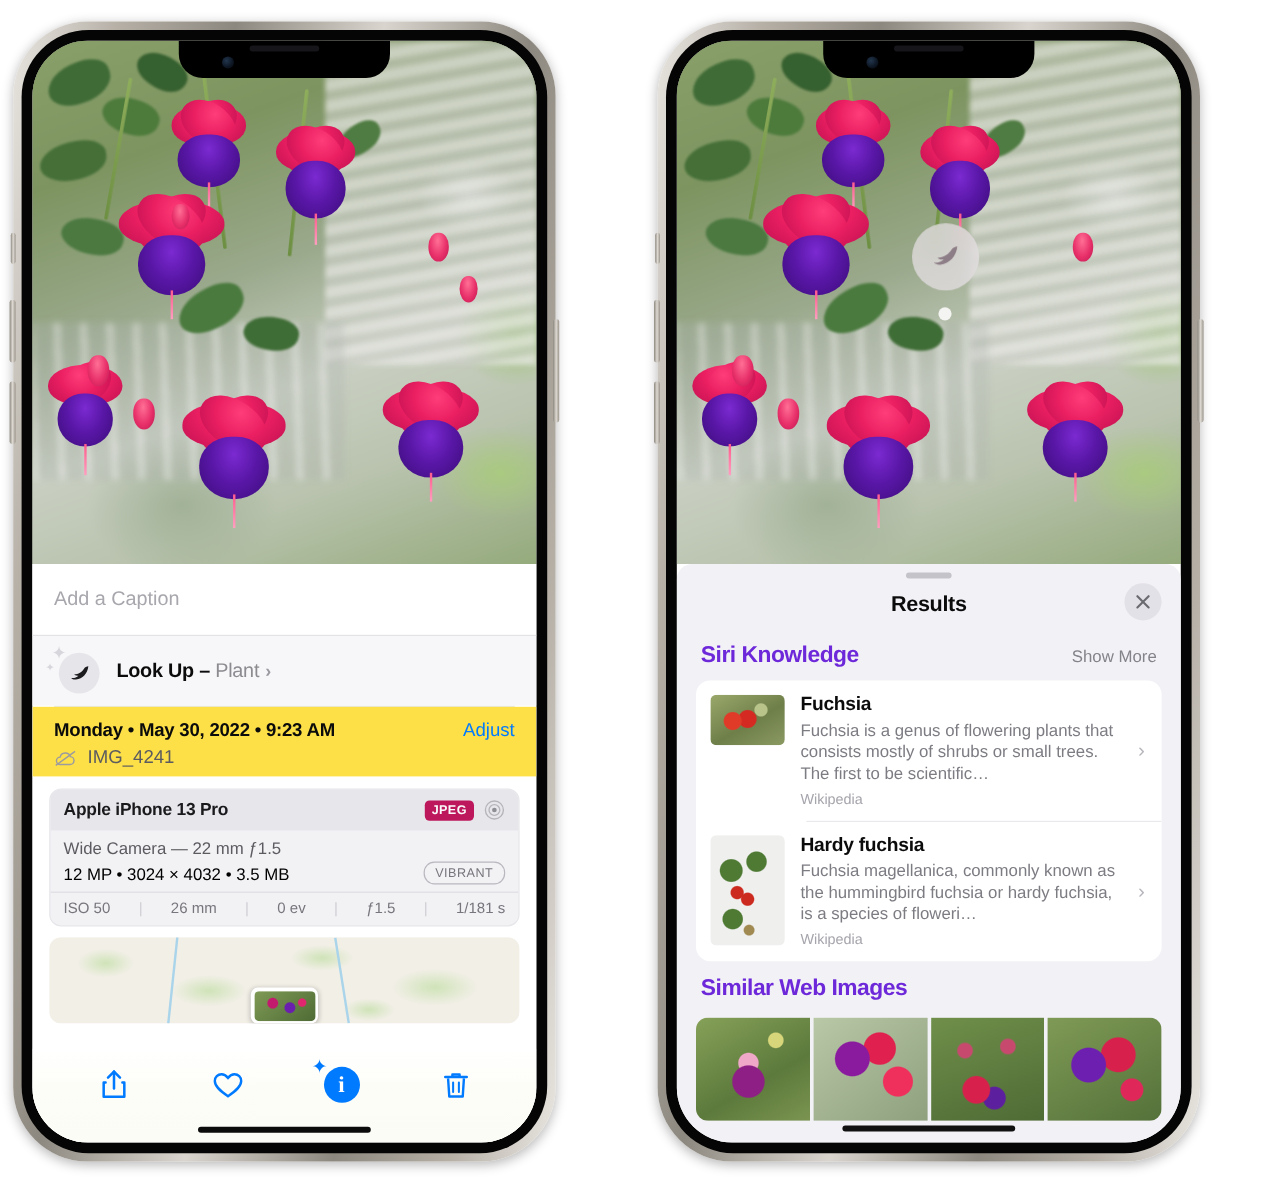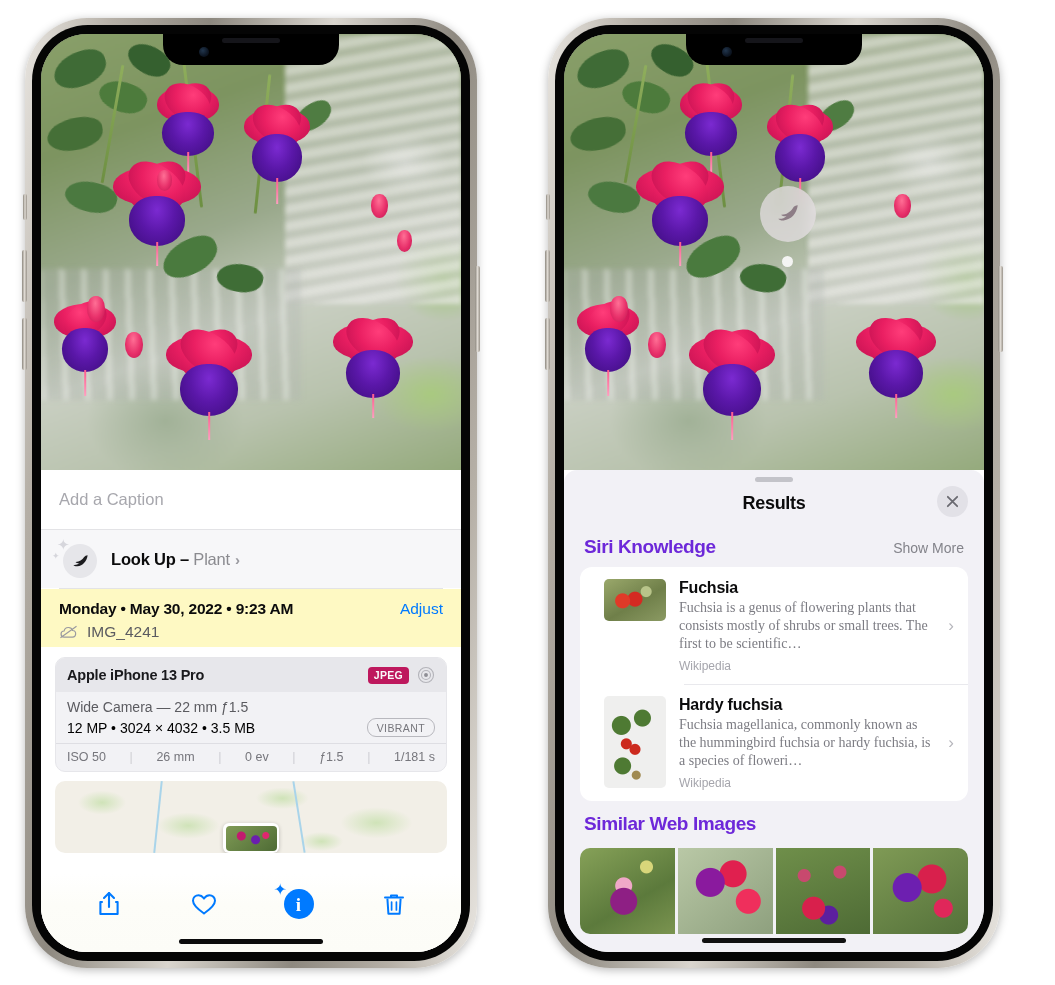--- a/index.html
+++ b/index.html
@@ -6,21 +6,21 @@
   html, body {
     width: 1055px; height: 985px;
     background: #ffffff;
     font-family: "Liberation Sans", sans-serif;
     overflow: hidden;
   }
   .stage { position: relative; width: 1055px; height: 985px; }
 
   
   .phone { position: absolute; top: 18px; width: 452px; height: 950px; }
-  .phone.left  { left: 25px; }
+  .phone.left  { left: 11px; }
   .phone.right { left: 548px; }
 
   .frame {
     position: absolute; inset: 0;
     border-radius: 62px;
     background: linear-gradient(100deg,#e9e6e1 0%,#b6b0a7 14%,#8d887f 30%,#d9d5ce 50%,#8d887f 70%,#b6b0a7 86%,#eae7e2 100%);
     box-shadow: 0 2px 10px rgba(0,0,0,.28);
   }
   .bezel {
     position: absolute; left: 7px; top: 7px; right: 7px; bottom: 7px;
@@ -134,21 +134,21 @@
   }
   .spark { position: absolute; color: #d6d6dc; line-height: 1; }
   .spark.a { left: -2px; top: -3px; font-size: 15px; }
   .spark.b { left: -7px; top: 12px; font-size: 9px; }
   .lookup-text { font-size: 16.5px; color: #0b0b0c; font-weight: 700; letter-spacing: -.2px; text-align: right; }
   .lookup-text .sub { font-weight: 400; color: #8b8b90; }
   .chev-sm { color: #9a9aa0; font-size: 15px; margin-left: 5px; }
 
   .divline { height: 1px; background: #e3e3e6; margin: 0 18px; }
 
-  .date-block { padding: 11px 18px 6px; background: #fef9c3; }
+  .date-block { padding: 11px 18px 6px; background: #fde047; }
   .date-line { display: flex; align-items: baseline; justify-content: space-between; }
   .date-txt { font-size: 15.5px; color: #0b0b0c; font-weight: 700; letter-spacing: -.2px; }
   .adjust { font-size: 15.5px; color: #007aff; }
   .file-line { display: flex; align-items: center; gap: 9px; margin-top: 5px; }
   .file-name { font-size: 15.5px; color: #5b5b60; }
 
   .exif-card {
     margin: 10px 14px 0; border-radius: 10px; overflow: hidden;
     background: #f2f2f5; border: 1px solid #e6e6ea;
   }
@@ -245,21 +245,21 @@
     background: #e2e1e7; display: flex; align-items: center; justify-content: center;
   }
   .section-head {
     display: flex; align-items: baseline; justify-content: space-between;
     padding: 12px 20px 9px;
   }
   .section-title { font-size: 19px; font-weight: 700; color: #6d28d9; letter-spacing: -.4px; }
   .show-more { font-size: 14px; color: #83838a; }
 
   .cards { margin: 0 16px; background: #fff; border-radius: 12px; overflow: hidden; }
-  .card { display: flex; align-items: flex-start; padding: 12px 12px 11px; position: relative; margin-left: 12px; }
+  .card { display: flex; align-items: flex-start; padding: 12px 12px 11px; position: relative; }
   .card + .card::before {
     content: ""; position: absolute; left: 92px; right: 0; top: 0; height: 1px; background: #e9e9ed;
   }
   .thumb { width: 62px; min-width: 62px; border-radius: 5px; overflow: hidden; margin-right: 13px; }
   .thumb.t1 {
     height: 42px;
     background:
       radial-gradient(circle at 30% 52%, #e03a28 0 7px, transparent 8px),
       radial-gradient(circle at 50% 48%, #d42a22 0 7px, transparent 8px),
       radial-gradient(circle at 68% 30%, #b8c48a 0 5px, transparent 6px),
@@ -271,21 +271,21 @@
       radial-gradient(circle at 28% 32%, #4e7a33 0 9px, transparent 10px),
       radial-gradient(circle at 62% 24%, #4e7a33 0 8px, transparent 9px),
       radial-gradient(circle at 36% 52%, #cc2a1e 0 5px, transparent 6px),
       radial-gradient(circle at 50% 58%, #cc2a1e 0 5px, transparent 6px),
       radial-gradient(circle at 30% 76%, #4e7a33 0 8px, transparent 9px),
       radial-gradient(circle at 52% 86%, #a08a52 0 4px, transparent 5px),
       #efefee;
   }
   .card-body { flex: 1; padding-right: 24px; }
   .card-title { font-size: 16px; font-weight: 700; color: #0b0b0c; letter-spacing: -.2px; }
-  .card-desc { font-size: 14px; color: #7c7c83; line-height: 1.29; margin-top: 2px; font-family: Liberation Serif, serif; }
+  .card-desc { font-size: 14px; color: #7c7c83; line-height: 1.29; margin-top: 2px; }
   .card-src { font-size: 12px; color: #a5a5ac; margin-top: 6px; }
   .card-chev { position: absolute; right: 14px; top: 50%; transform: translateY(-50%); color: #b6b6bc; font-size: 17px; }
 
   .web-strip { display: flex; gap: 3px; margin: 4px 16px 0; border-radius: 10px; overflow: hidden; height: 86px; }
   .web-thumb { flex: 1; }
   .w1 { background:
       radial-gradient(circle at 46% 62%, #8e1f84 0 13px, transparent 14px),
       radial-gradient(circle at 46% 44%, #f0a8c8 0 8px, transparent 9px),
       radial-gradient(circle at 70% 22%, #d8d67a 0 6px, transparent 7px),
       linear-gradient(150deg,#86a158,#5c7a3c 60%,#7b9450); }

